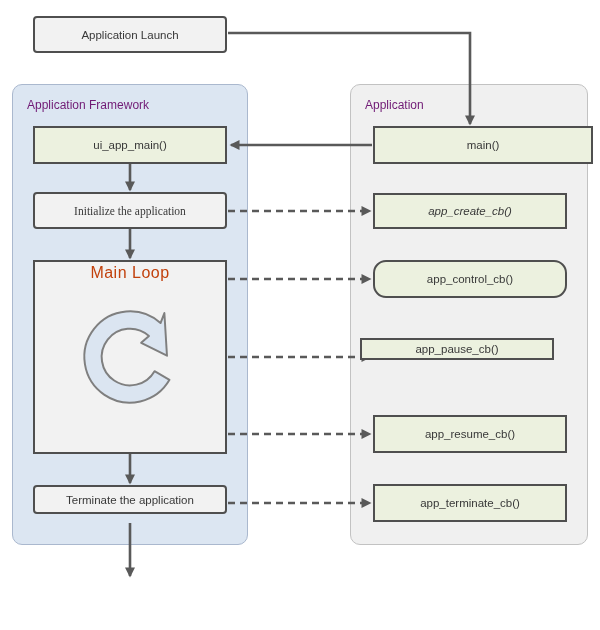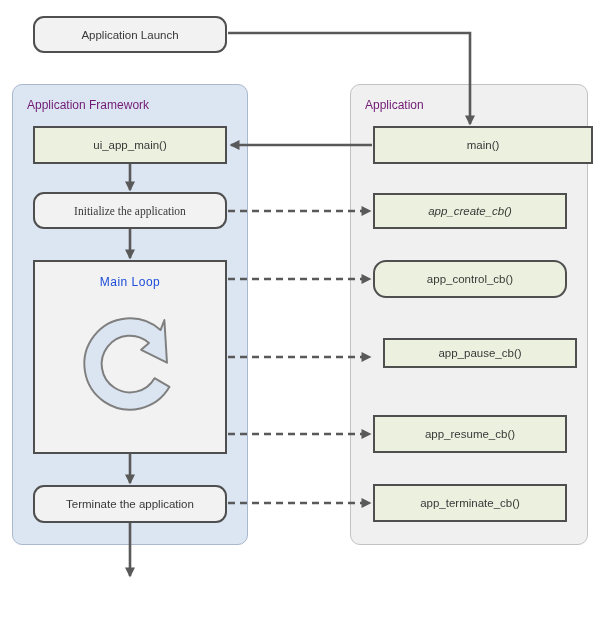--- a/index.html
+++ b/index.html
@@ -22,24 +22,24 @@
     position:absolute;left:14px;top:13px;
     font-weight:normal;font-size:12px;color:#701a75;white-space:nowrap;
   }
   .node{
     position:absolute;display:flex;align-items:center;justify-content:center;
     box-sizing:border-box;text-align:center;
     background:var(--box-gray,#f2f2f2);
     border:2px solid var(--box-border,#4f4f4f);
     font-size:11.5px;color:#383838;white-space:nowrap;
   }
-  .node.rounded{border-radius:11px;}
+  .node.rounded{border-radius:4px;}
   .node.green{background:var(--box-green,#ecf1df);}
   .node.big{flex-direction:column;justify-content:flex-start;}
-  .big-title{margin-top:13px;font-size:12px;letter-spacing:.5px;color:#1d4ed8;}
+  .big-title{margin-top:2px;font-size:16px;letter-spacing:.5px;color:#c2410c;}
   .loop-icon{margin-top:16px;}
   svg.arrows{position:absolute;left:0;top:0;pointer-events:none;}
   .arrow{stroke:var(--arrow-color,#595959);stroke-width:2.6;fill:none;}
   .arrow.dashed{stroke-dasharray:7 5;}
   .ah{fill:var(--arrow-color,#595959);}
   .loop-shape{fill:var(--loop-fill,#dbe5f1);stroke:var(--loop-stroke,#7f7f7f);
     stroke-width:2.5;stroke-linejoin:round;}
 </style>
 </head>
 <body>
@@ -91,38 +91,38 @@
                A 58 58 0 1 0 50.2 29
                L 31.2 18
                A 36 36 0 1 1 24.1 -26.7
                L 14.2 -18.1
                L 47 -1.6
                L 43.7 -55.9
                Z"></path>
     </svg>
   </div>
 
-  <div class="node rounded" style="left:33px;top:485px;width:194px;height:38px;">
+  <div class="node rounded" style="left:33px;top:485px;width:194px;height:29px;">
     <span>Terminate the application</span>
   </div>
 
 
   <div class="node green" style="left:373px;top:126px;width:220px;height:38px;">
     <span>main()</span>
   </div>
 
   <div class="node green" style="left:373px;top:193px;width:194px;height:36px;font-style:italic;">
     <span>app_create_cb()</span>
   </div>
 
   <div class="node green" style="left:373px;top:260px;width:194px;height:38px;border-radius:13px;">
     <span>app_control_cb()</span>
   </div>
 
-  <div class="node green" style="left:383px;top:338px;width:194px;height:30px;">
+  <div class="node green" style="left:360px;top:338px;width:194px;height:22px;">
     <span>app_pause_cb()</span>
   </div>
 
   <div class="node green" style="left:373px;top:415px;width:194px;height:38px;">
     <span>app_resume_cb()</span>
   </div>
 
   <div class="node green" style="left:373px;top:484px;width:194px;height:38px;">
     <span>app_terminate_cb()</span>
   </div>

